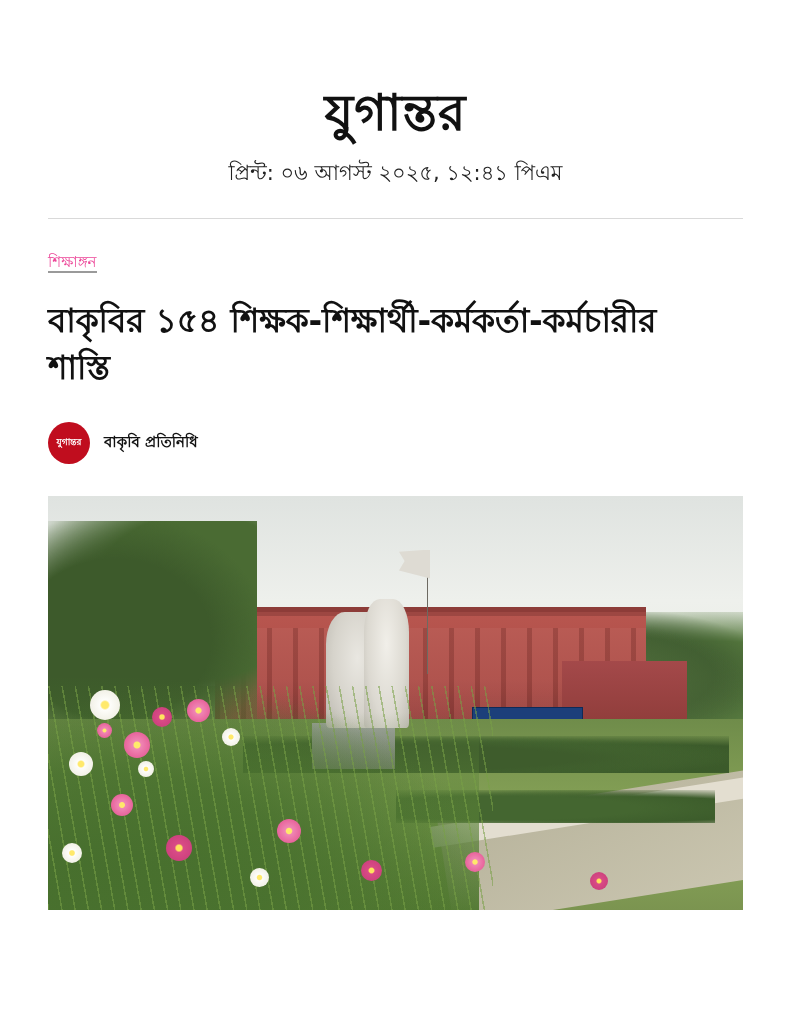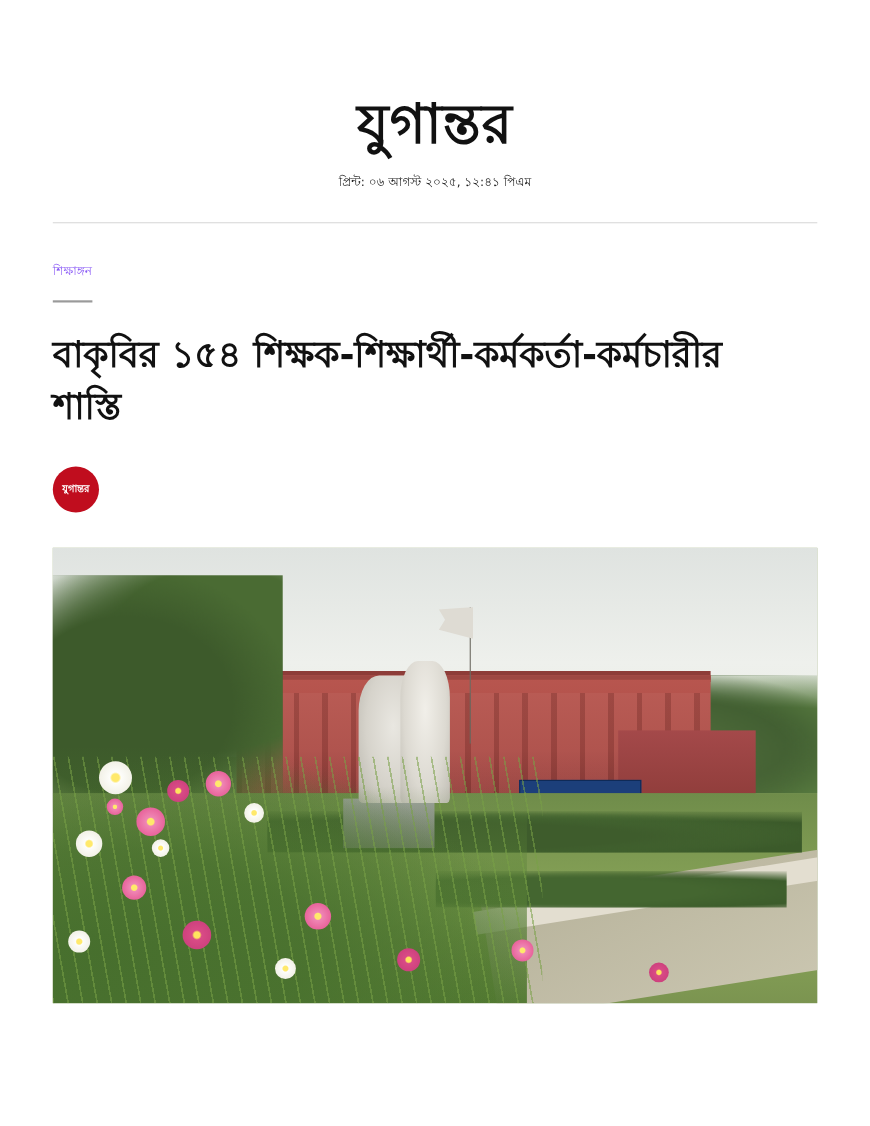--- a/index.html
+++ b/index.html
@@ -32,42 +32,42 @@
     font-family: "Liberation Serif", "DejaVu Serif", serif;
     font-size: 50px;
     font-weight: 700;
     letter-spacing: 1px;
     color: #111;
     line-height: 1.1;
     margin: 0;
   }
   .print-time {
     margin-top: 16px;
-    font-size: 11px;
+    font-size: 21px;
     color: #222;
     font-family: "DejaVu Sans", "Liberation Sans", sans-serif;
   }
 
   .divider {
     margin: 26px 48px 0 48px;
     border-top: 1px solid #d9d9d9;
     height: 0;
   }
 
   
   .article {
     padding: 34px 48px 0 48px;
   }
   .category {
     display: inline-block;
-    font-size: 11px;
-    color: #8b5cf6;
+    font-size: 15px;
+    color: #ec4899;
     font-family: "DejaVu Sans", "Liberation Sans", sans-serif;
     border-bottom: 2px solid #9a9a9a;
-    padding-bottom: 20px;
+    padding-bottom: 0;
     line-height: 1.2;
   }
   .headline {
     margin: 25px 0 0 0;
     font-size: 33px;
     line-height: 1.42;
     font-weight: 700;
     color: #111;
     font-family: "DejaVu Sans", "Liberation Sans", sans-serif;
     letter-spacing: -0.2px;
@@ -290,20 +290,21 @@
 
   <main class="article">
 
     <div class="category">শিক্ষাঙ্গন</div>
 
     <h2 class="headline">বাকৃবির ১৫৪ শিক্ষক-শিক্ষার্থী-কর্মকর্তা-কর্মচারীর শাস্তি</h2>
 
     <div class="byline">
       <div class="avatar">যুগান্তর</div>
       <div class="byline-text">
+        <div class="author">বাকৃবি প্রতিনিধি</div>
       </div>
     </div>
 
     <figure class="figure">
       <div class="photo">
         <div class="sky"></div>
         <div class="treeline"></div>
         <div class="building-roof"></div>
         <div class="building"></div>
         <div class="columns"></div>

